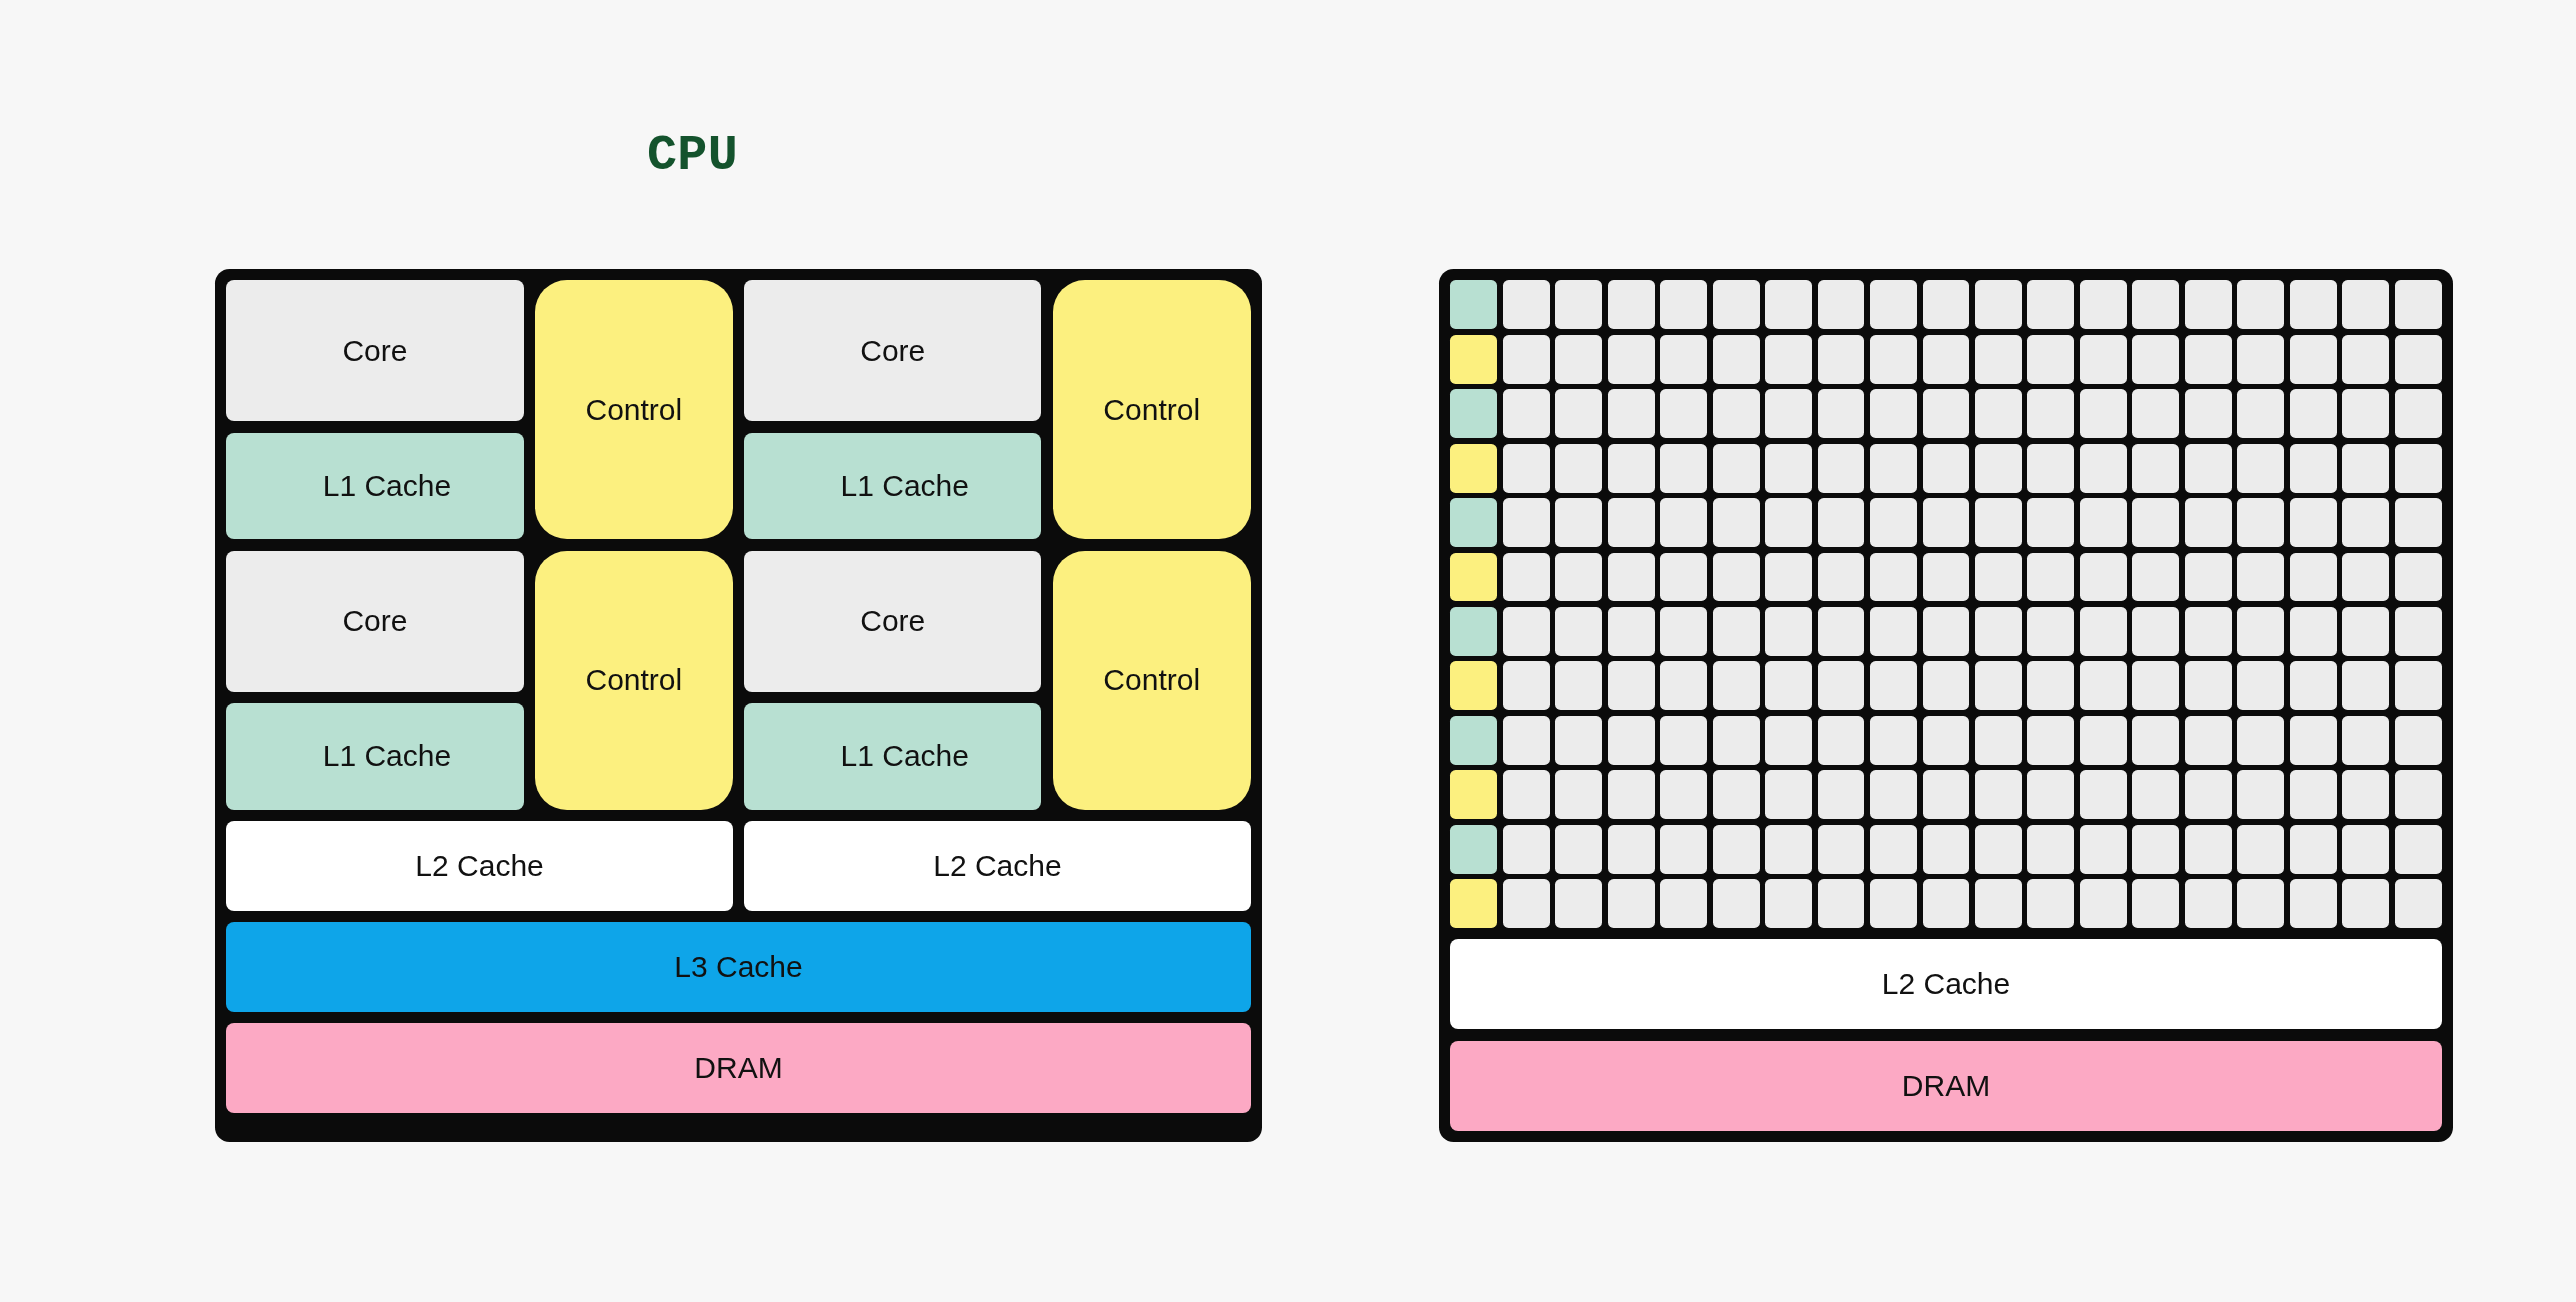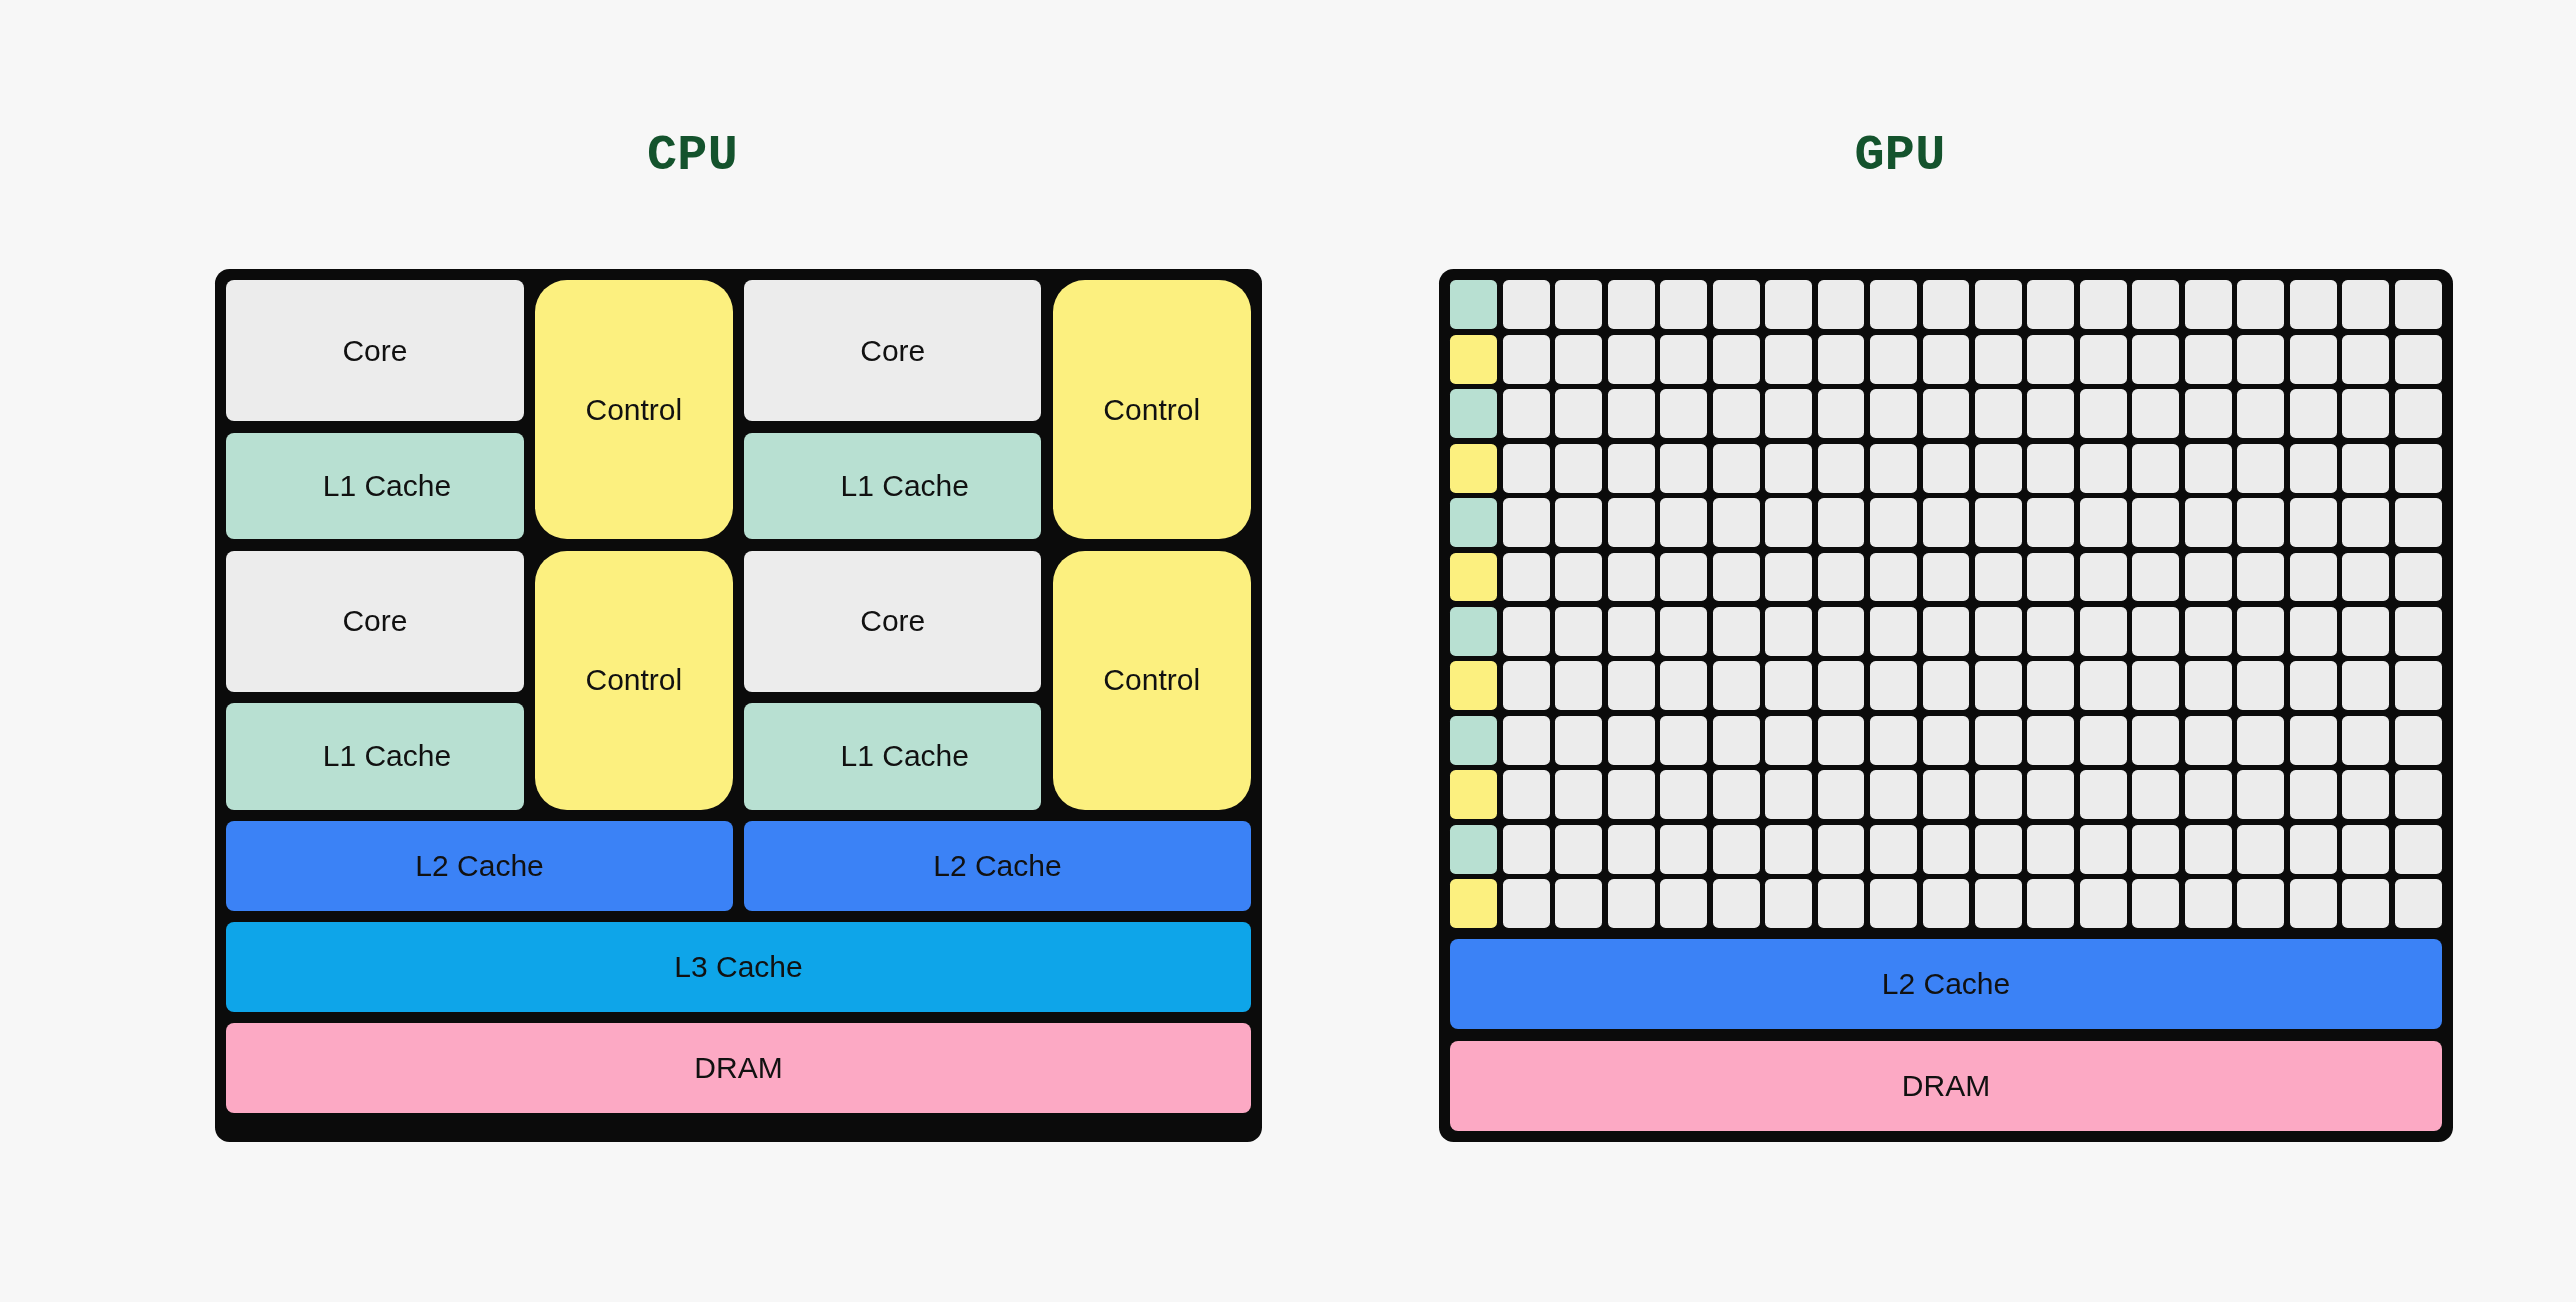--- a/index.html
+++ b/index.html
@@ -61,21 +61,21 @@
     font-size: 30px;
     font-weight: normal;
     color: #111111;
     white-space: nowrap;
     line-height: 1;
   }
 
   .c-core    { background: #ECECEC; }
   .c-l1      { background: #B8E0D2; padding-left: 24px; }
   .c-control { background: #FCF07F; border-radius: 32px; }
-  .c-l2      { background: #3b82f6; }
+  .c-l2      { background: #ffffff; }
   .c-l3      { background: #0ea5e9; }
   .c-dram    { background: #FCA9C4; }
   .c-empty   { background: #ECECEC; }
   .c-mint    { background: #B8E0D2; }
   .c-yellow  { background: #FCF07F; }
 
   
   .cpu-core-row {
     display: flex;
     gap: 11.3px;
@@ -178,21 +178,20 @@
     <div class="cpu-l2-row" id="cpu-l2-row">
         <div class="block c-l2">L2 Cache</div>
         <div class="block c-l2">L2 Cache</div>
       </div>
 
     <div class="cpu-l3-row block c-l3">L3 Cache</div>
 
     <div class="cpu-dram-row block c-dram">DRAM</div>
   </div>
 
-  <div class="panel-title" id="gpu-title">GPU</div>
 
   <div class="chip" id="gpu-chip">
     <div class="gpu-grid" id="gpu-grid">
         <div class="gpu-grid-row">
           <div class="gpu-cell c-mint"></div>
           <div class="gpu-cell c-empty"></div>
           <div class="gpu-cell c-empty"></div>
           <div class="gpu-cell c-empty"></div>
           <div class="gpu-cell c-empty"></div>
           <div class="gpu-cell c-empty"></div>

